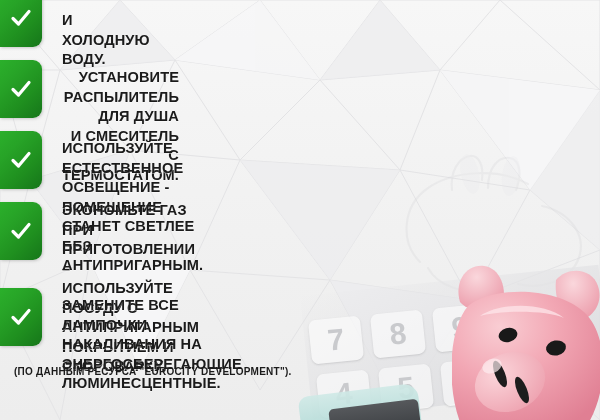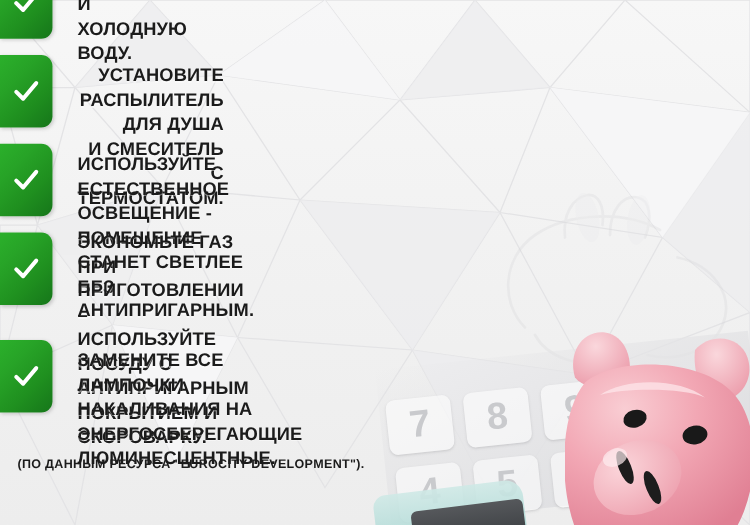--- a/index.html
+++ b/index.html
@@ -73,21 +73,21 @@
     position:absolute;
     left:392px; top:150px;
     width:210px; height:150px;
     opacity:.30;
   }
 
   
   .piggy { position:absolute; left:452px; top:262px; width:160px; height:165px; }
 
   
-  .list { position:absolute; left:0; top:0; width:544px; height:360px; }
+  .list { position:absolute; left:0; top:16px; width:544px; height:360px; }
 
   .row { position:absolute; left:0; }
 
   .check-box {
     position:absolute;
     left:0;
     width:42px;
     height:58px;
     border-radius:0 9px 9px 0;
     background:linear-gradient(135deg,#2bb02b 0%,#27a327 30%,#1f8f1f 65%,#16761a 100%);

